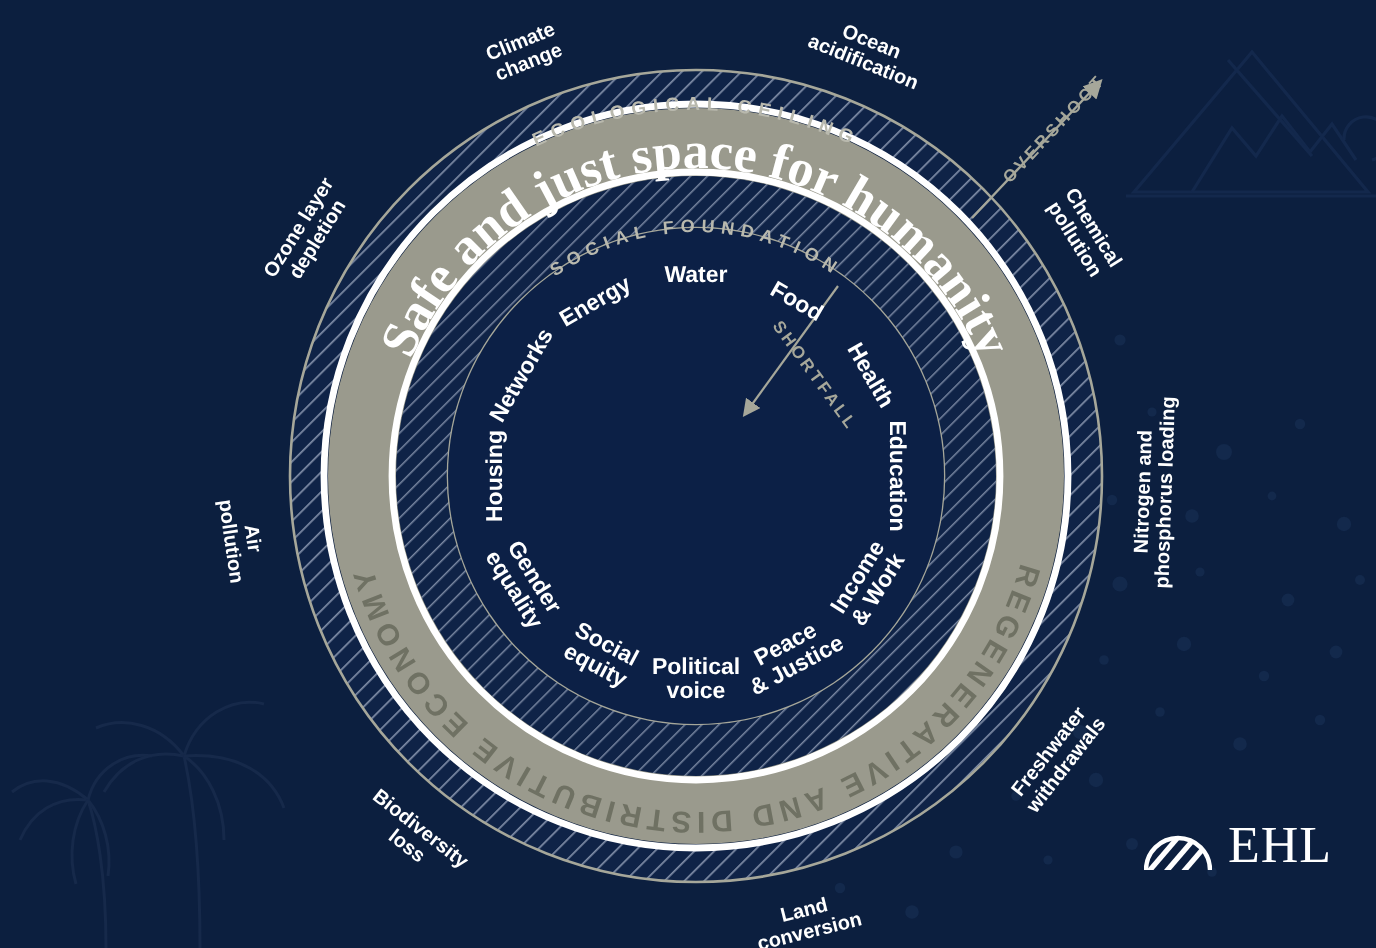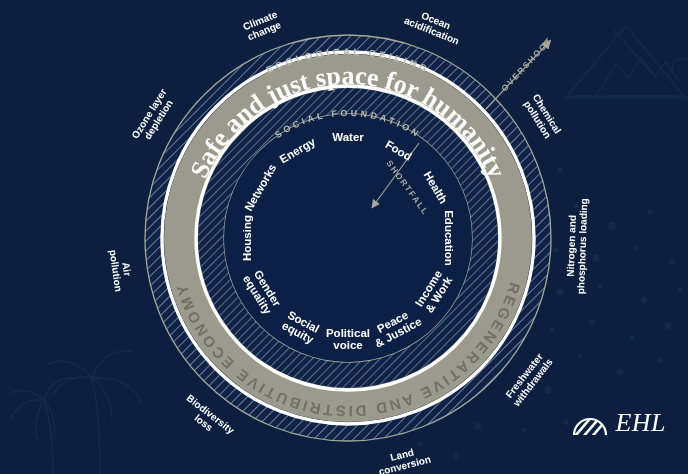--- a/index.html
+++ b/index.html
@@ -11,21 +11,21 @@
   }
   #stage{position:absolute;inset:0;width:688px;height:474px;}
   .title{
     position:absolute;left:30px;top:30px;
     font-family:"Liberation Serif", serif;
     color:#f2f3f5;font-weight:700;font-size:27px;line-height:1.16;
     letter-spacing:.2px;width:210px;
   }
   .ehl{
     position:absolute;right:22px;bottom:38px;
-    display:flex;align-items:center;gap:8px;font-style:italic;
+    display:flex;align-items:center;gap:8px;
   }
   .ehl-word{
     font-family:"Liberation Serif", serif;
     color:#ffffff;font-size:26px;letter-spacing:.5px;line-height:1;
   }
   svg{display:block;}
 </style>
 </head>
 <body>
 

